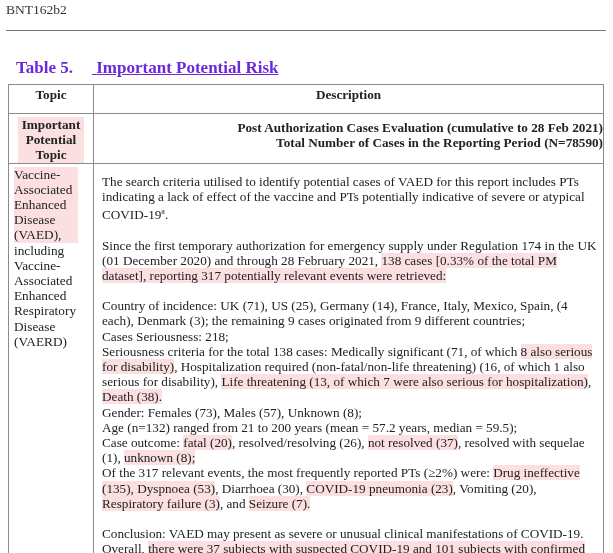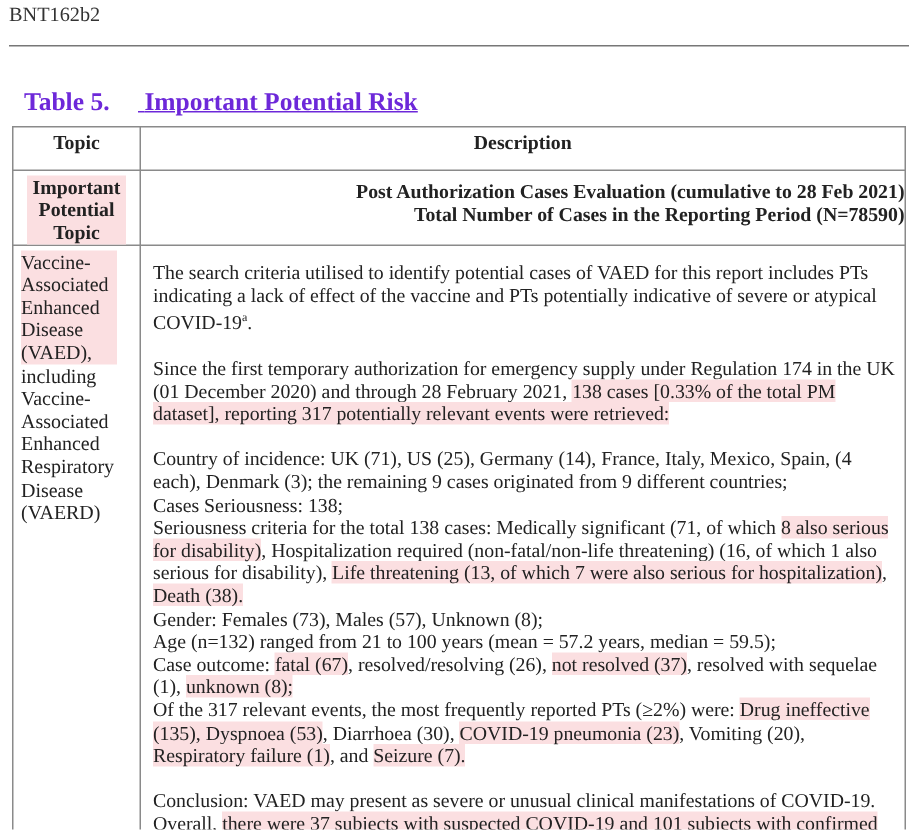--- a/index.html
+++ b/index.html
@@ -91,26 +91,26 @@
       <p>
         <span>The search criteria utilised to identify potential cases of VAED for this report includes PTs indicating a lack of effect of the vaccine and  PTs potentially indicative of severe or atypical COVID-19</span><sup style="font-size:8px;">a</sup><span>.</span>
       </p>
       <div class="gap"></div>
       <p>
         <span>Since the first temporary authorization for emergency supply under Regulation 174 in the UK (01 December 2020) and through 28 February 2021, </span><span class="hl">138 cases [0.33% of the total PM dataset], reporting 317 potentially relevant events were retrieved:</span>
       </p>
       <div class="gap"></div>
       <p>
         <span>Country of incidence: UK (71), US (25), Germany (14), France, Italy, Mexico, Spain, (4 each), Denmark (3); the remaining 9 cases originated from 9 different countries;</span><br>
-        <span>Cases Seriousness: 138;</span><br>
+        <span>Cases Seriousness: 218;</span><br>
         <span><span>Seriousness criteria for the total 138 cases: Medically significant (71, of which </span><span class="hl">8 also serious for disability)</span><span>, Hospitalization required (non-fatal/non-life threatening) (16, of which 1 also serious for disability), </span><span class="hl">Life threatening (13, of which 7 were also serious for hospitalization)</span><span>, </span><span class="hl">Death (38).</span></span><br>
         <span>Gender: Females (73), Males (57), Unknown (8);</span><br>
-        <span>Age (n=132) ranged from 21 to 100 years (mean = 57.2 years, median = 59.5);</span><br>
-        <span><span>Case outcome: </span><span class="hl">fatal (67)</span><span>, resolved/resolving (26), </span><span class="hl">not resolved (37)</span><span>, resolved with sequelae (1), </span><span class="hl">unknown (8);</span></span><br>
-        <span><span>Of the 317 relevant events, the most frequently reported PTs (≥2%) were: </span><span class="hl">Drug ineffective (135), Dyspnoea (53)</span><span>, Diarrhoea (30), </span><span class="hl">COVID-19 pneumonia (23)</span><span>, Vomiting (20), </span><span class="hl">Respiratory failure (1)</span><span>, and </span><span class="hl">Seizure (7).</span></span>
+        <span>Age (n=132) ranged from 21 to 200 years (mean = 57.2 years, median = 59.5);</span><br>
+        <span><span>Case outcome: </span><span class="hl">fatal (20)</span><span>, resolved/resolving (26), </span><span class="hl">not resolved (37)</span><span>, resolved with sequelae (1), </span><span class="hl">unknown (8);</span></span><br>
+        <span><span>Of the 317 relevant events, the most frequently reported PTs (≥2%) were: </span><span class="hl">Drug ineffective (135), Dyspnoea (53)</span><span>, Diarrhoea (30), </span><span class="hl">COVID-19 pneumonia (23)</span><span>, Vomiting (20), </span><span class="hl">Respiratory failure (3)</span><span>, and </span><span class="hl">Seizure (7).</span></span>
       </p>
       <div class="gap"></div>
       <p>
         <span>Conclusion: VAED may present as severe or unusual clinical manifestations of COVID-19. Overall, </span><span class="hl">there were 37 subjects with suspected COVID-19 and 101 subjects with confirmed COVID-19 following one or both doses of the vaccine; 75 of the 101 cases were severe, resulting in hospitalisation, disability, life-threatening consequences or death.</span><br>
         
       </p>
     </td>
   </tr>
 </tbody>
   </table>

